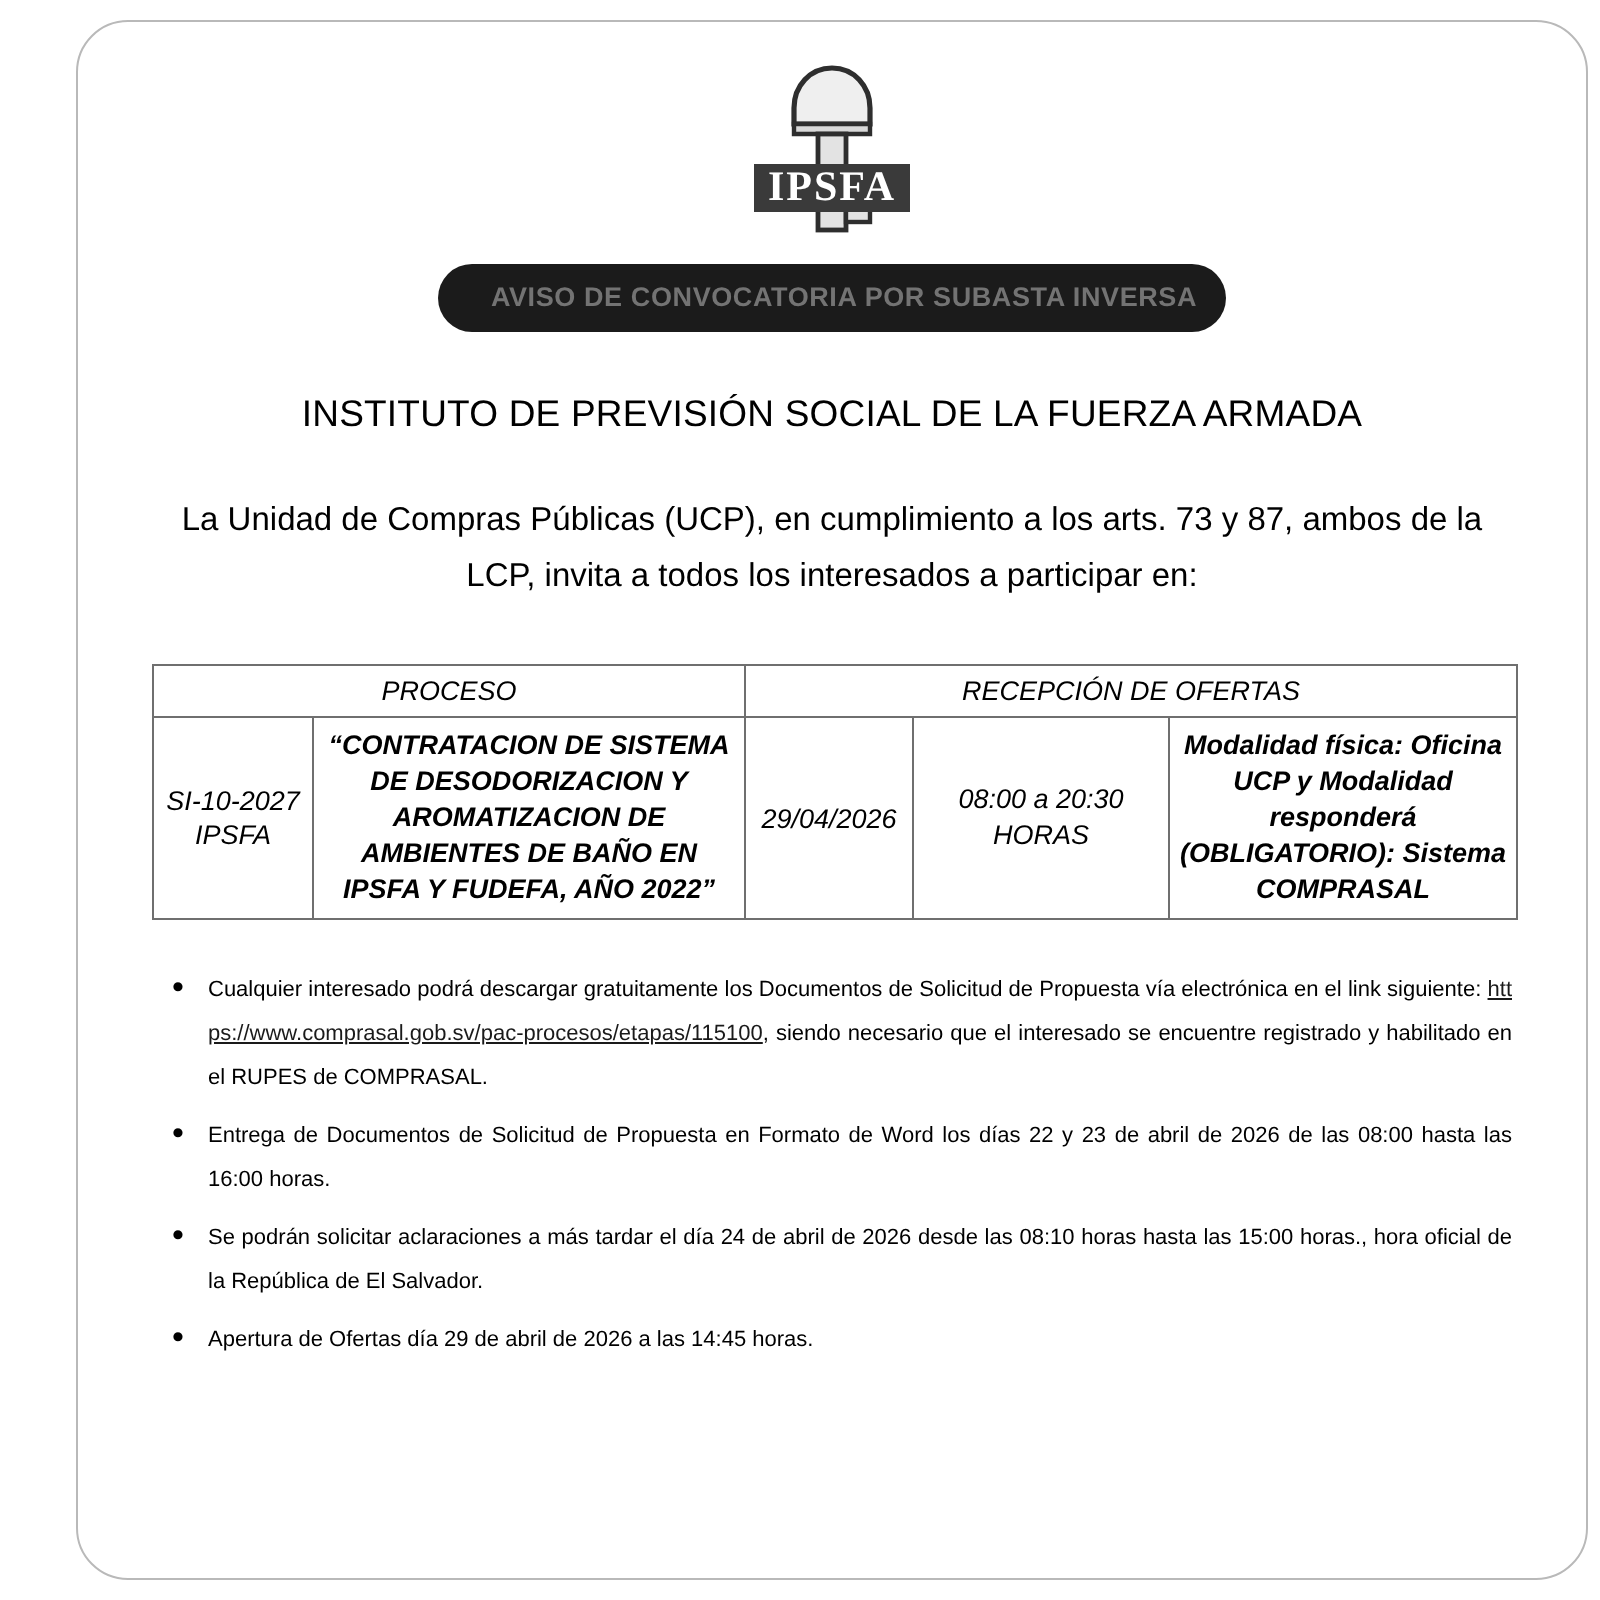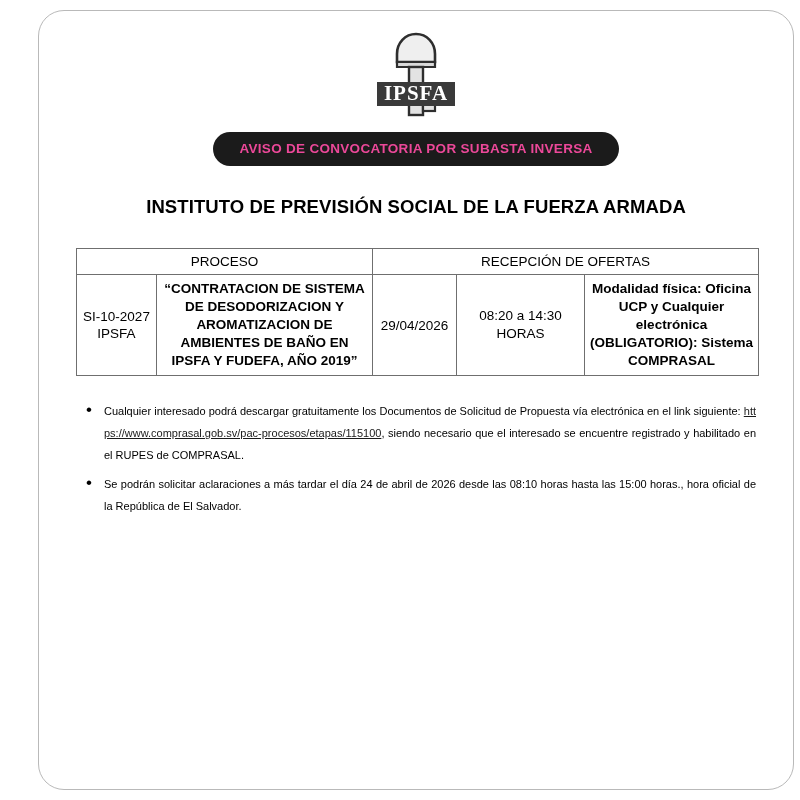--- a/index.html
+++ b/index.html
@@ -55,53 +55,54 @@
   .logo svg { display: block; }
 
   
   .badge-row {
     display: flex;
     justify-content: center;
     margin-top: 10px;
   }
   .badge {
     background: #1b1b1b;
-    color: #ec4899;
+    color: #737373;
     border-radius: 22px;
-    padding: 9px 26px 10px 26px;
+    padding: 9px 14px 10px 26px;
     font-size: 13.5px;
     font-weight: bold;
     letter-spacing: 0.3px;
     white-space: nowrap;
   }
 
   
   .institution {
     text-align: center;
     font-size: 18.5px;
-    font-weight: bold;
+    font-weight: normal;
     margin-top: 30px;
     letter-spacing: 0.1px;
   }
 
   
   .intro {
     text-align: center;
     font-size: 16.5px;
     line-height: 28px;
     margin-top: 28px;
     padding: 0 10px;
   }
 
   
   table.proc {
     border-collapse: collapse;
     width: 682px;
     margin: 30px auto 0 auto;
     table-layout: fixed;
+    font-style: italic;
   }
   table.proc td, table.proc th {
     border: 1px solid #6f6f6f;
     padding: 5px 4px;
     text-align: center;
     vertical-align: middle;
     font-size: 13.5px;
   }
   .th-group {
     font-size: 14px;
@@ -189,20 +190,21 @@
         </svg>
       </div>
     </div>
 
     <div class="badge-row">
       <div class="badge">AVISO DE CONVOCATORIA POR SUBASTA INVERSA</div>
     </div>
 
     <div class="institution">INSTITUTO DE PREVISIÓN SOCIAL DE LA FUERZA ARMADA</div>
 
+    <div class="intro">La Unidad de Compras Públicas (UCP), en cumplimiento a los arts. 73 y 87, ambos de la LCP, invita a todos los interesados a participar en:</div>
 
     <table class="proc">
       <colgroup>
         <col style="width:80px">
         <col style="width:216px">
         <col style="width:84px">
         <col style="width:128px">
         <col style="width:174px">
       </colgroup>
       <thead>
@@ -210,30 +212,32 @@
           <th class="th-group" colspan="2">PROCESO</th>
           <th class="th-group" colspan="3">RECEPCIÓN DE OFERTAS</th>
         </tr>
       </thead>
       <tbody>
         <tr>
           <td class="cell-num">
             <span>SI-10-2027</span><br>
             <span>IPSFA</span>
           </td>
-          <td class="cell-detalle">“CONTRATACION DE SISTEMA DE DESODORIZACION Y AROMATIZACION DE AMBIENTES DE BAÑO EN IPSFA Y FUDEFA, AÑO 2019”</td>
+          <td class="cell-detalle">“CONTRATACION DE SISTEMA DE DESODORIZACION Y AROMATIZACION DE AMBIENTES DE BAÑO EN IPSFA Y FUDEFA, AÑO 2022”</td>
           <td class="cell-fecha">29/04/2026</td>
-          <td class="cell-horas">08:20 a 14:30 HORAS</td>
-          <td class="cell-mod">Modalidad física: Oficina UCP y Cualquier electrónica (OBLIGATORIO): Sistema COMPRASAL</td>
+          <td class="cell-horas">08:00 a 20:30 HORAS</td>
+          <td class="cell-mod">Modalidad física: Oficina UCP y Modalidad responderá (OBLIGATORIO): Sistema COMPRASAL</td>
         </tr>
       </tbody>
     </table>
 
     <ul class="notes">
       <li>
         <span>Cualquier interesado podrá descargar gratuitamente los Documentos de Solicitud de Propuesta vía electrónica en el link siguiente:</span>
         <a class="link" href="#">https://www.comprasal.gob.sv/pac-procesos/etapas/115100</a><span>, siendo necesario que el interesado se encuentre registrado y habilitado en el RUPES de COMPRASAL.</span>
       </li>
+      <li>Entrega de Documentos de Solicitud de Propuesta en Formato de Word los días 22 y 23 de abril de 2026 de las 08:00 hasta las 16:00 horas.</li>
       <li>Se podrán solicitar aclaraciones a más tardar el día 24 de abril de 2026 desde las 08:10 horas hasta las 15:00 horas., hora oficial de la República de El Salvador.</li>
+      <li>Apertura de Ofertas día 29 de abril de 2026 a las 14:45 horas.</li>
     </ul>
 
   </div>
 </div>
 
 </body></html>

